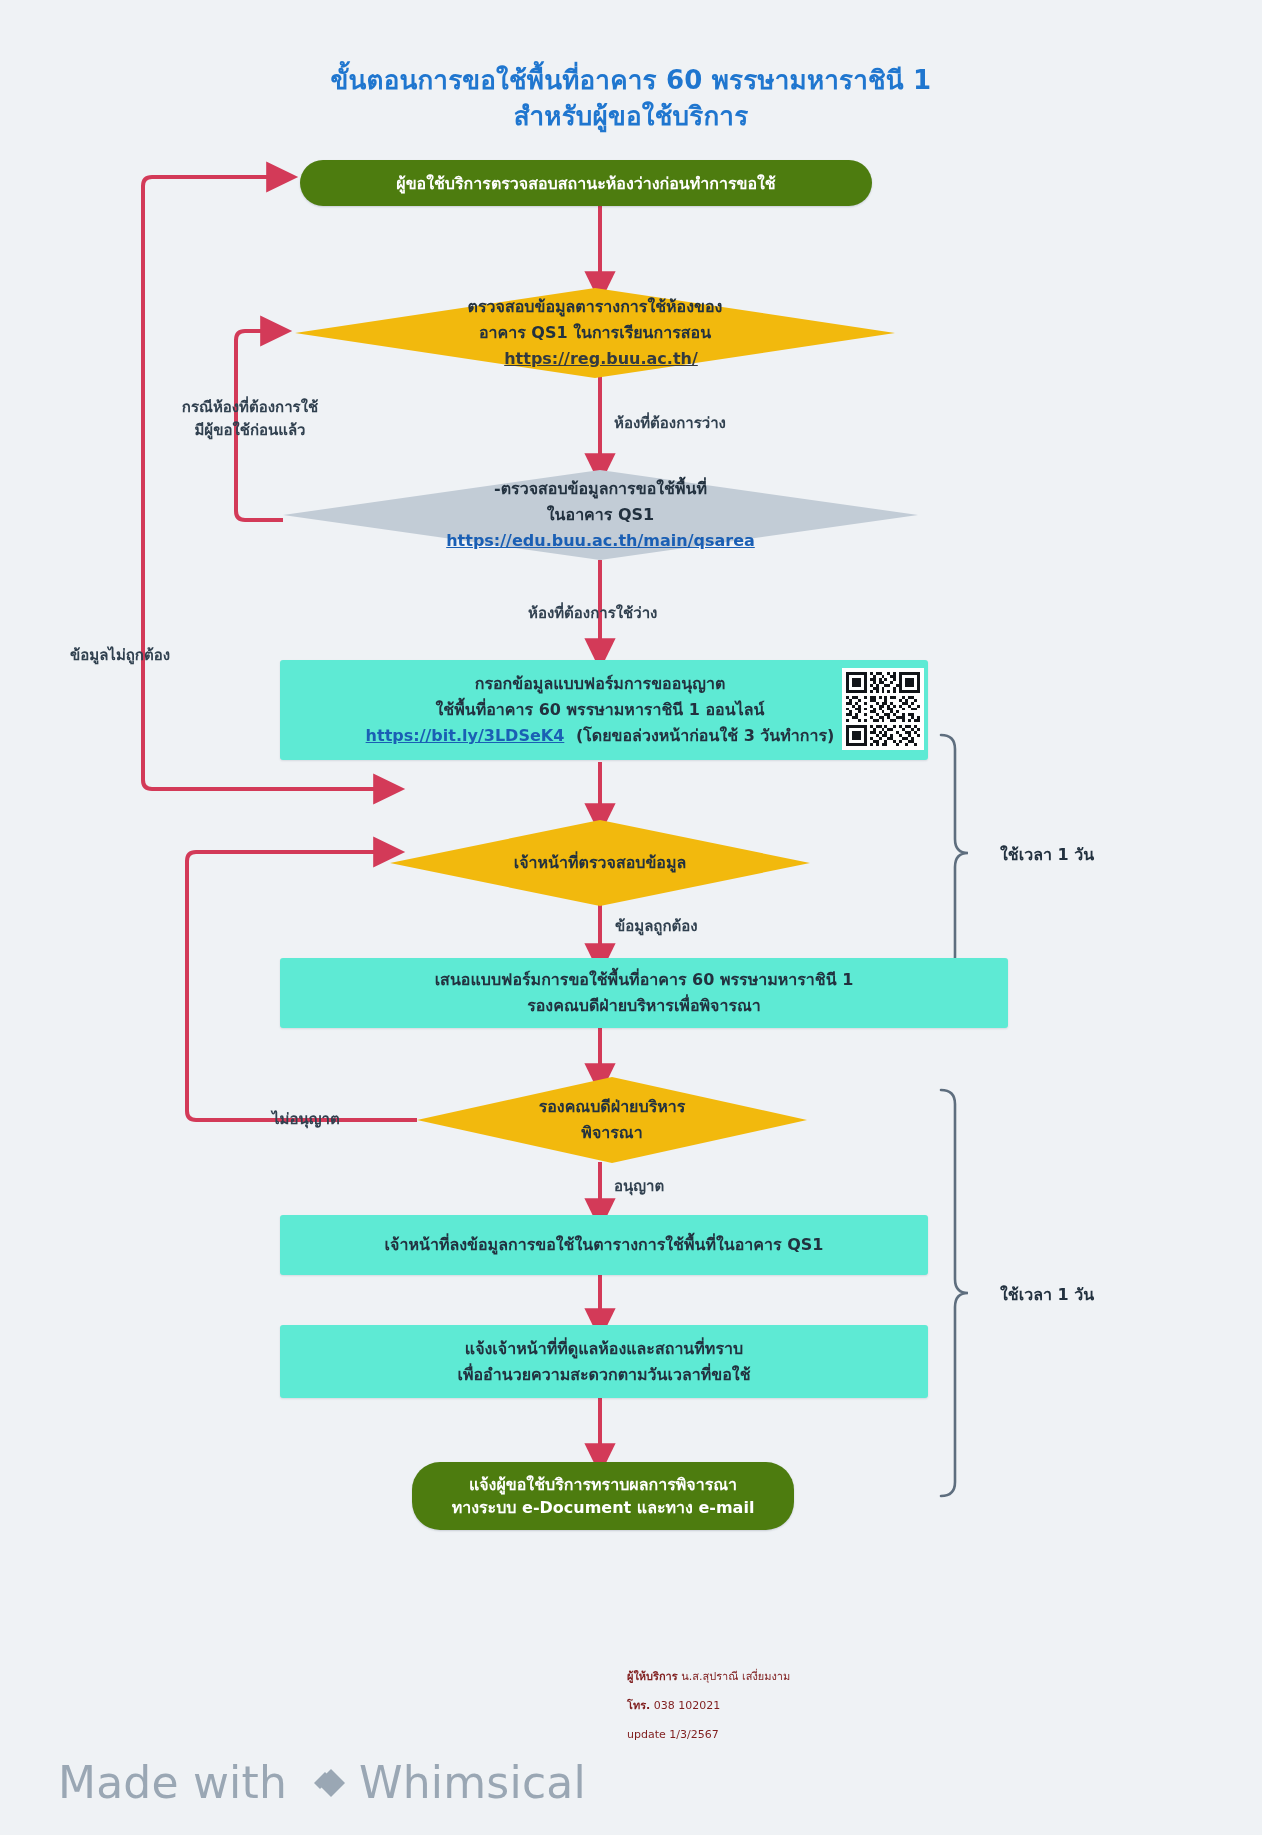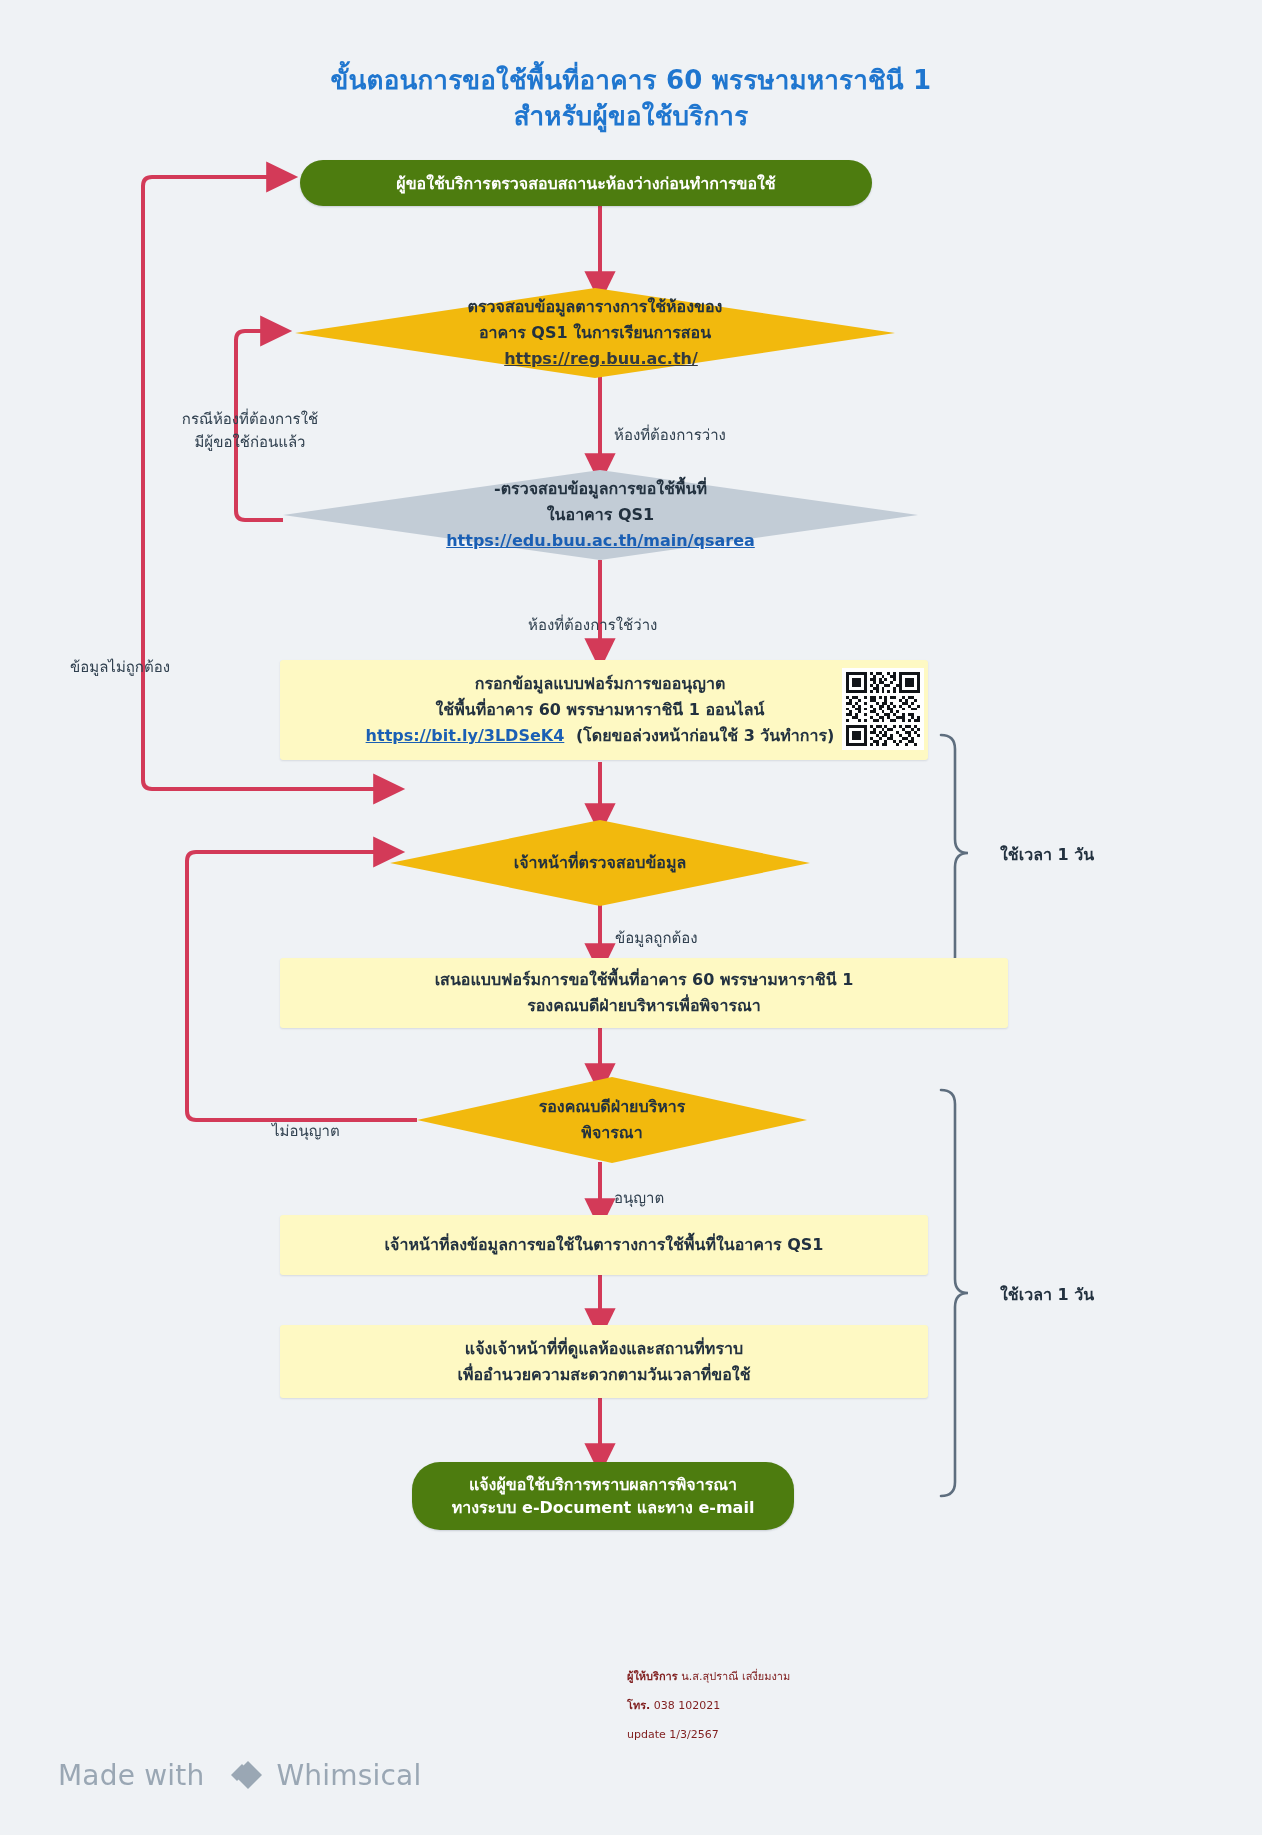--- a/index.html
+++ b/index.html
@@ -34,21 +34,21 @@
     text-align:center;
     font-weight:bold;
     font-size:16px;
     line-height:23px;
     padding:0 18px;
     box-shadow:0 1px 2px rgba(30,45,70,.18);
   }
 
   
   .rect{
-    background:#fef9c3;
+    background:#5eead4;
     color:#22313f;
     border-radius:3px;
     display:flex;align-items:center;justify-content:center;
     text-align:center;
     font-weight:bold;
     font-size:16px;
     line-height:26px;
     padding:0 14px;
     box-shadow:0 1px 2px rgba(30,45,70,.12);
   }
@@ -69,23 +69,22 @@
   .dlabel-inner{padding:0 10px;}
 
   a.link{color:#1a5fb4;text-decoration:underline;font-weight:bold;}
   a.link.plain{color:#333a40;font-weight:bold;margin-left:12px;}
 
   
   .edgelabel{
     color:#30404f;
     font-size:15px;
     line-height:23px;
-    font-weight:normal;
+    font-weight:bold;
     white-space:nowrap;
-    margin-top:12px;
   }
   .edgelabel.c{text-align:center;}
 
   
   .bracketlabel{
     color:#22313f;font-size:16px;font-weight:bold;white-space:nowrap;text-align:center;
   }
 
   
   .qr{
@@ -96,21 +95,21 @@
 
   
   .footer{
     color:#7f1d1d;font-size:11px;line-height:29px;margin-top:8px;
   }
   .footer b{font-weight:bold;}
 
   
   .watermark{
     display:flex;align-items:center;gap:14px;
-    color:#9aa7b4;font-size:28px;font-weight:normal;
+    color:#9aa7b4;font-size:44px;font-weight:normal;
     letter-spacing:.2px;
   }
   svg{display:block;overflow:visible;}
 </style>
 </head>
 <body>
 
 <div id="canvas">
 
   <div class="abs title">

